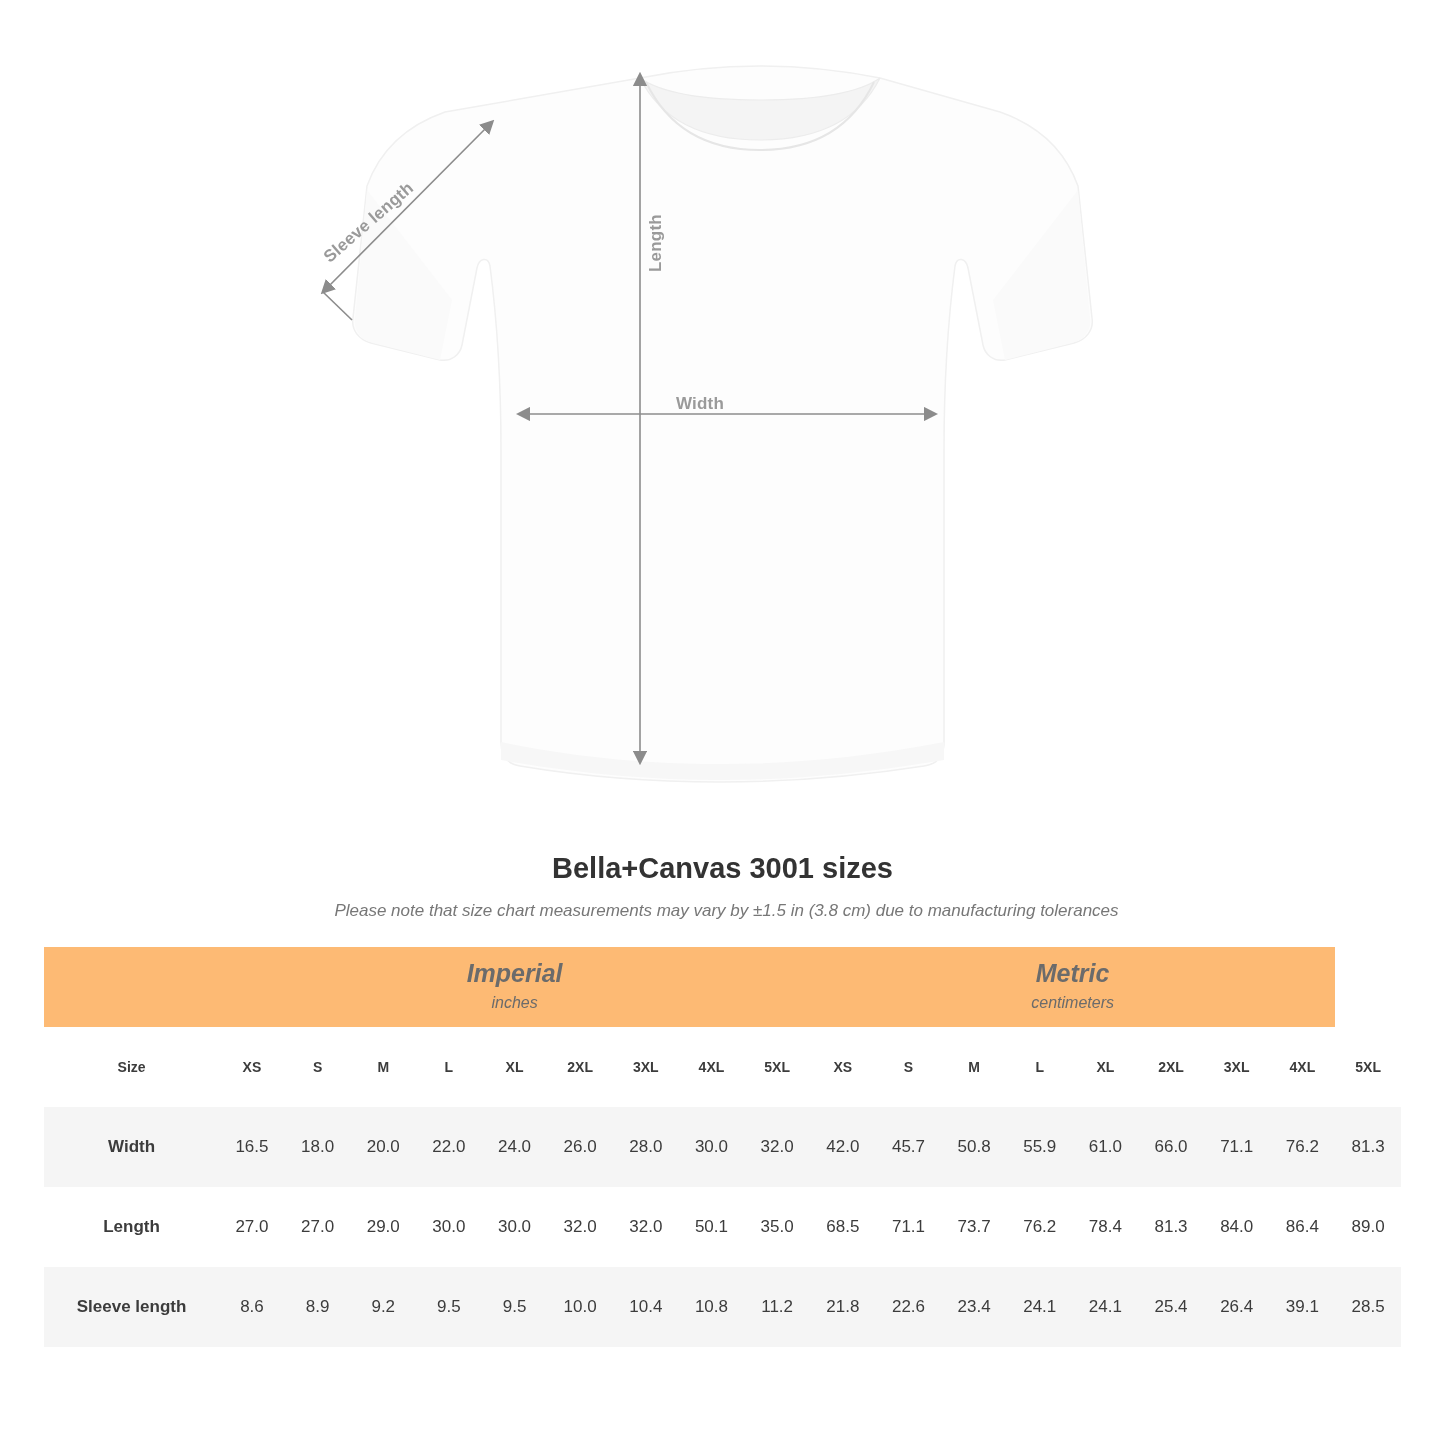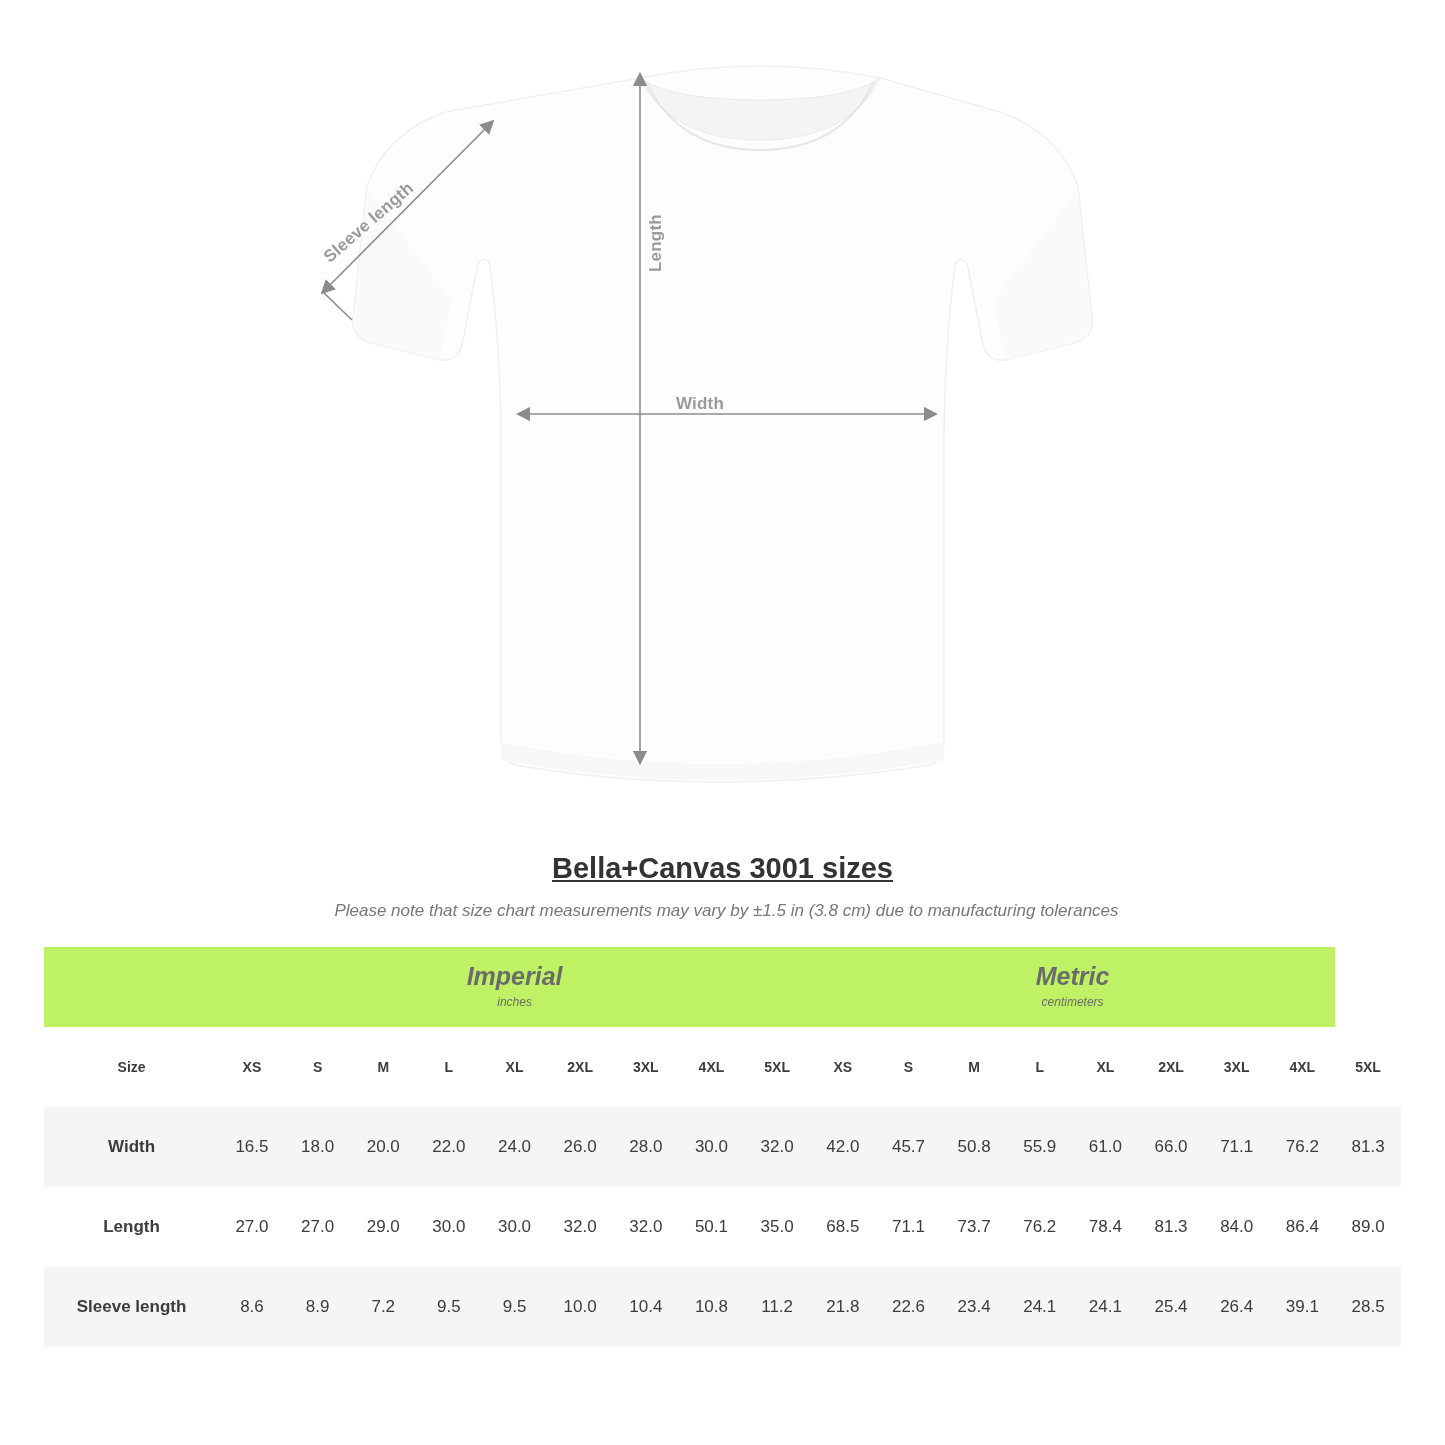--- a/index.html
+++ b/index.html
@@ -61,21 +61,20 @@
   
   .title-block {
     text-align: center;
     margin-top: 22px;
   }
   .chart-title {
     font-size: 29px;
     font-weight: bold;
     color: #333333;
     margin: 6px;
-    text-decoration: underline;
   }
   .chart-note {
     font-size: 17px;
     font-style: italic;
     color: #777777;
     margin: 16px 0 0 8px;
   }
 
   
   .table-wrap {
@@ -91,31 +90,31 @@
     text-align: center;
     vertical-align: middle;
     font-size: 17px;
     color: #3c3c3c;
     border: none;
     padding: 0;
     height: 80px;
   }
   .unit-head-row td {
     height: 110px;
-    background: #bef264;
+    background: #fdba74;
   }
   .unit-name {
     font-size: 25px;
     font-style: italic;
     font-weight: bold;
     color: #6b6b6b;
     line-height: 1.25;
   }
   .unit-sub {
-    font-size: 12px;
+    font-size: 16px;
     font-style: italic;
     color: #6b6b6b;
     line-height: 1.7;
   }
   .row-odd td { background: #f5f5f5; }
   .row-even td { background: #ffffff; }
   .hdr-row td { background: #ffffff; }
   .hdr-row .rowlabel, .hdr-row .colhdr {
     font-weight: bold;
     color: #3c3c3c;
@@ -300,21 +299,21 @@
           <td>81.3</td>
           <td>84.0</td>
           <td>86.4</td>
           <td>89.0</td>
         </tr>
 
         <tr class="row-odd">
           <td class="rowlabel">Sleeve length</td>
           <td>8.6</td>
           <td>8.9</td>
-          <td>7.2</td>
+          <td>9.2</td>
           <td>9.5</td>
           <td>9.5</td>
           <td>10.0</td>
           <td>10.4</td>
           <td>10.8</td>
           <td>11.2</td>
           <td>21.8</td>
           <td>22.6</td>
           <td>23.4</td>
           <td>24.1</td>

